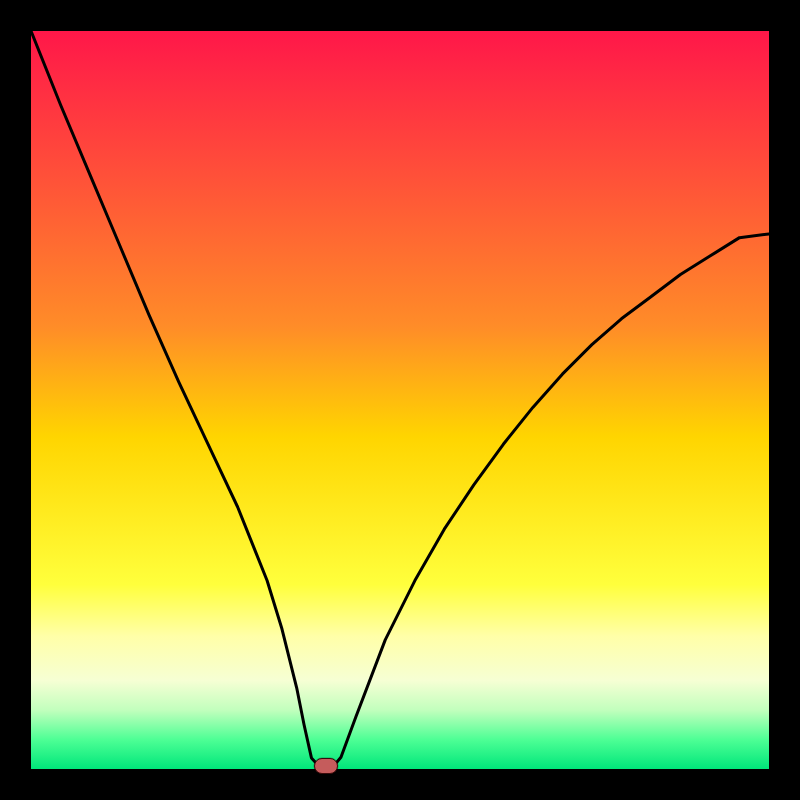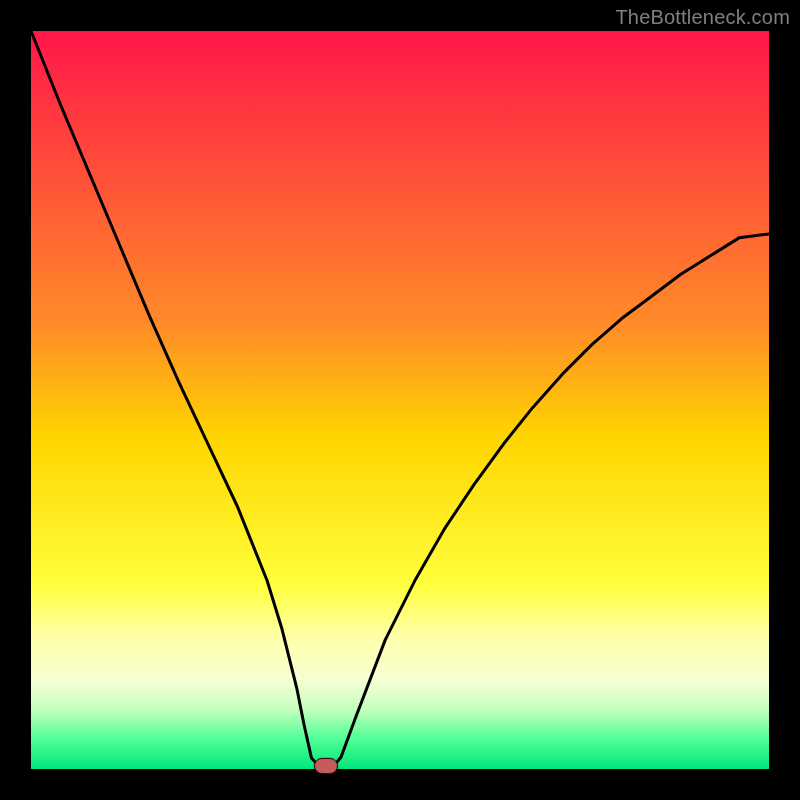--- a/index.html
+++ b/index.html
@@ -67,14 +67,13 @@
 </head>
 <body>
 
 <div class="frame">
   <div class="plot-area">
     <svg class="curve-layer" viewBox="0 0 738 738" preserveAspectRatio="none">
       <path fill="none" stroke="#000000" stroke-width="3" stroke-linejoin="round" stroke-linecap="round" d="M0.00 0.00 L29.52 73.80 L59.04 143.91 L88.56 214.02 L118.08 284.13 L147.60 350.55 L177.12 413.28 L206.64 476.01 L236.16 549.81 L250.92 597.78 L265.68 656.82 L273.06 693.72 L280.44 726.93 L287.82 735.05 L295.20 735.05 L302.58 735.05 L309.96 726.19 L324.72 686.34 L354.24 608.85 L383.76 549.81 L413.28 498.15 L442.80 453.87 L472.32 413.28 L501.84 376.38 L531.36 343.17 L560.88 313.65 L590.40 287.82 L619.92 265.68 L649.44 243.54 L678.96 225.09 L708.48 206.64 L738.00 202.95"></path>
     </svg>
     <div class="marker" style="left: 295.2px; top: 735.048px; background: rgb(197, 92, 92); border-color: rgb(58, 10, 10);"></div>
   </div>
-  <div class="watermark">TheBottleneck.com</div>
 </div>
 
 </body></html>

